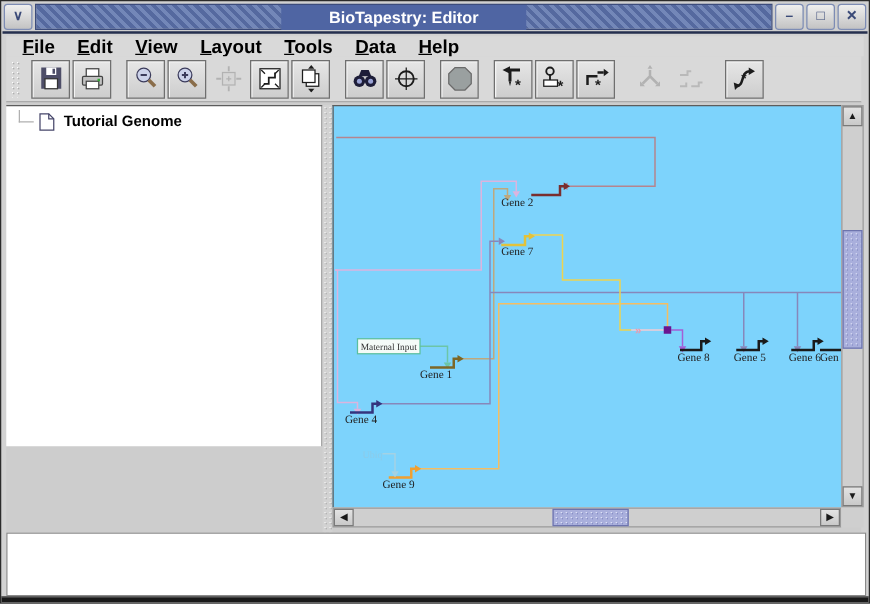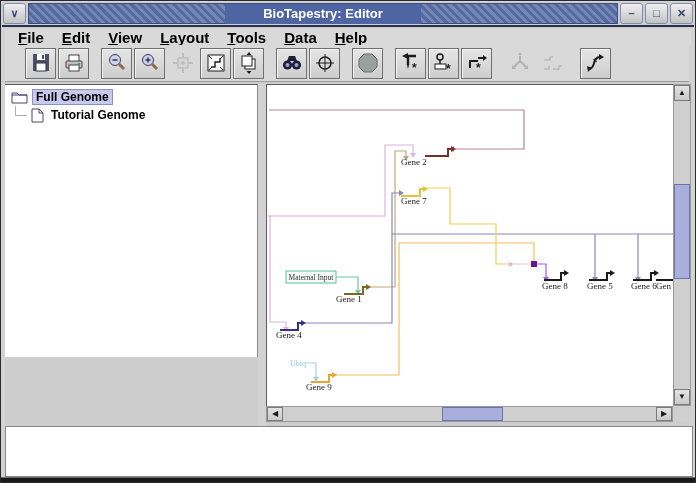--- a/index.html
+++ b/index.html
@@ -69,21 +69,21 @@
   .tree-row .t-icon{margin-right:4px;display:flex;}
   .tree-label{padding:0 3px;white-space:nowrap;}
   .tree-label.selected{background:#c9c9ee;border:1px solid #9090bd;}
   .tree-elbow{width:12px;height:10px;border-left:1px solid #b0b0b0;border-bottom:1px solid #b0b0b0;margin:0 3px 8px 10px;}
   .splitter{
     position:absolute;left:257px;top:83px;width:8px;height:342px;background:#d2d2d2;
     background-image:radial-gradient(#fdfdfd 22%,transparent 25%),radial-gradient(#9a9a9a 22%,transparent 25%);
     background-size:4px 4px;background-position:0 0,1px 1px;cursor:col-resize;
   }
   .canvas{
-    position:absolute;left:265px;top:83px;width:407px;height:322px;background:#ffffff;
+    position:absolute;left:265px;top:83px;width:407px;height:322px;background:#7dd3fc;
     border-top:1px solid #5c5c5c;border-left:1px solid #5c5c5c;overflow:hidden;
   }
   .canvas svg{position:absolute;left:1px;top:1px;}
   
   .vscroll{position:absolute;left:672px;top:83px;width:18px;height:322px;background:#cfcfcf;border:1px solid #9a9a9a;}
   .hscroll{position:absolute;left:265px;top:405px;width:407px;height:16px;background:#cfcfcf;border:1px solid #9a9a9a;}
   .scroll-btn{
     position:absolute;background:linear-gradient(#e3e3e3,#c9c9c9);border:1px solid #7a7a7a;
     display:flex;align-items:center;justify-content:center;font-size:8px;color:#1a1a1a;line-height:1;
   }
@@ -293,29 +293,20 @@
             <polygon points="2,14 7,16 3,20" fill="#1c1c1c"></polygon>
             <text x="8" y="14" font-size="11" font-weight="bold" fill="#1c1c1c">*</text>
           </svg>
         </span>
       </div>
     </div>
 
   <div class="content-bg"></div>
 
   <div class="tree-panel" id="tree-panel">
-      <div class="tree-row" style="padding-left: 6px;">
-        <span class="t-icon">
-          <svg width="17" height="14">
-            <path d="M1,3 h5 l2,2 h8 v8 h-15 z" fill="#fff" stroke="#47476b"></path>
-            <path d="M1,5 h15" stroke="#47476b"></path>
-          </svg>
-        </span>
-        <span class="tree-label selected">Full Genome</span>
-      </div>
       <div class="tree-row">
         <div class="tree-elbow"></div>
         <span class="t-icon">
           <svg width="14" height="15">
             <path d="M2,1 h7 l4,4 v9 h-11 z" fill="#fff" stroke="#47476b"></path>
             <path d="M9,1 v4 h4" fill="none" stroke="#47476b"></path>
           </svg>
         </span>
         <span class="tree-label">Tutorial Genome</span>
       </div>

